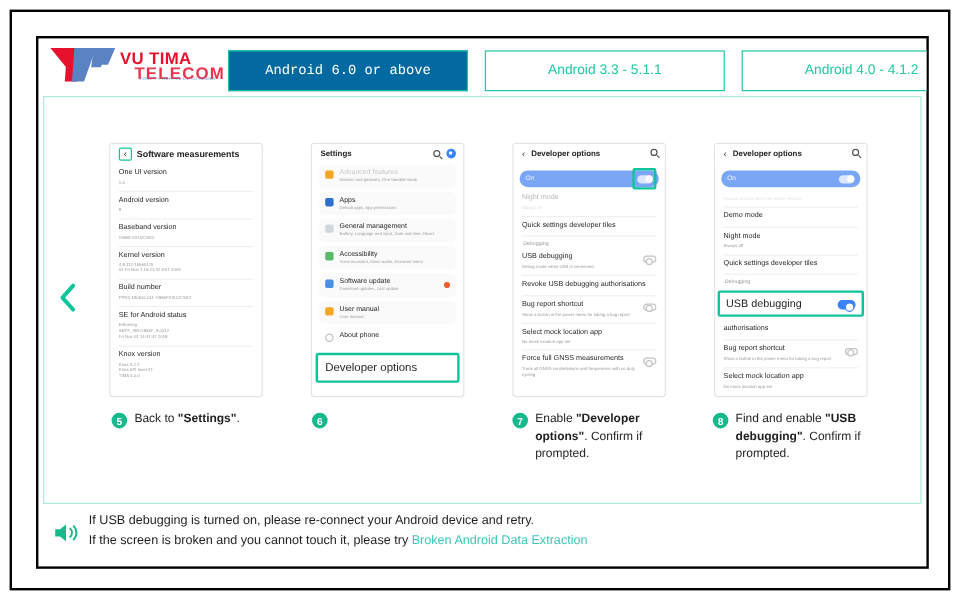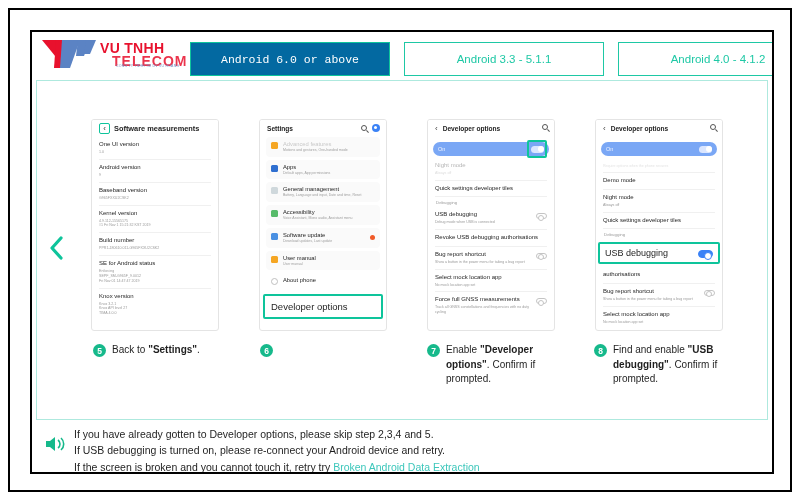--- a/index.html
+++ b/index.html
@@ -280,21 +280,21 @@
 
   <div class="header">
     <div class="logo">
       <svg class="logo-mark" viewBox="0 0 62 32">
         <polygon points="2,2 18,2 28,24 20,24" fill="#e8112d"></polygon>
         <polygon points="16,2 34,2 24,30 14,30" fill="#e8112d"></polygon>
         <polygon points="22,2 40,2 30,30 20,30" fill="#5b83c4"></polygon>
         <polygon points="38,2 50,2 44,18 36,18" fill="#5b83c4"></polygon>
         <polygon points="46,2 56,2 50,16 44,16" fill="#5b83c4"></polygon>
       </svg>
-      <div class="logo-text-1">VU TNHH</div>
+      <div class="logo-text-1">VU TIMA</div>
       <div class="logo-text-2">TELECOM</div>
       <div class="logo-text-3">CONG TY TNHH TM DV VU HOANG</div>
     </div>
 
     <div class="tabs">
       <div class="tab active">Android 6.0 or above</div>
       <div class="tab">Android 3.3 - 5.1.1</div>
       <div class="tab">Android 4.0 - 4.1.2</div>
     </div>
   </div>
@@ -555,22 +555,21 @@
     </div>
   </div>
 
   <div class="footer">
     <svg class="spk" viewBox="0 0 22 20">
       <polygon points="2,7 6,7 11,3 11,17 6,13 2,13" fill="#16b98b"></polygon>
       <path d="M14 6 A5 5 0 0 1 14 14" fill="none" stroke="#16b98b" stroke-width="1.6"></path>
       <path d="M17 4 A8 8 0 0 1 17 16" fill="none" stroke="#16b98b" stroke-width="1.6"></path>
     </svg>
     <div class="foot-lines">
-      <div>If you have already gotten to Developer options, please skip step 2,3,4 and 5.</div>
       <div>If USB debugging is turned on, please re-connect your Android device and retry.</div>
       <div>
-        <span>If the screen is broken and you cannot touch it, retry try </span><a href="#">Broken Android Data Extraction</a>
+        <span>If the screen is broken and you cannot touch it, please try </span><a href="#">Broken Android Data Extraction</a>
       </div>
     </div>
   </div>
 
 </div>
 </div>
 
 </body></html>

